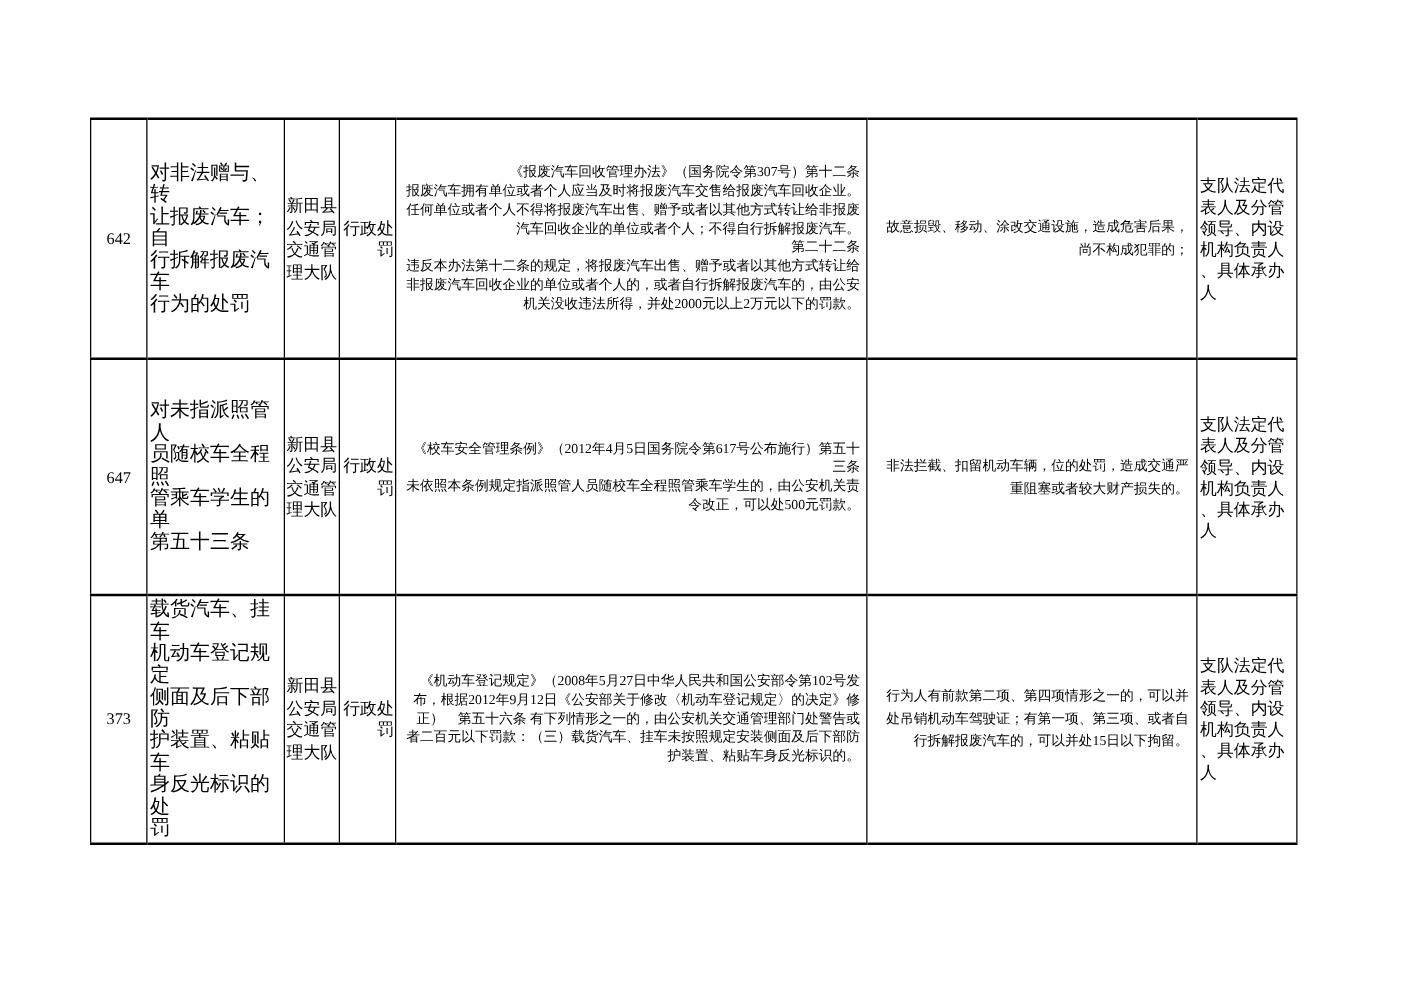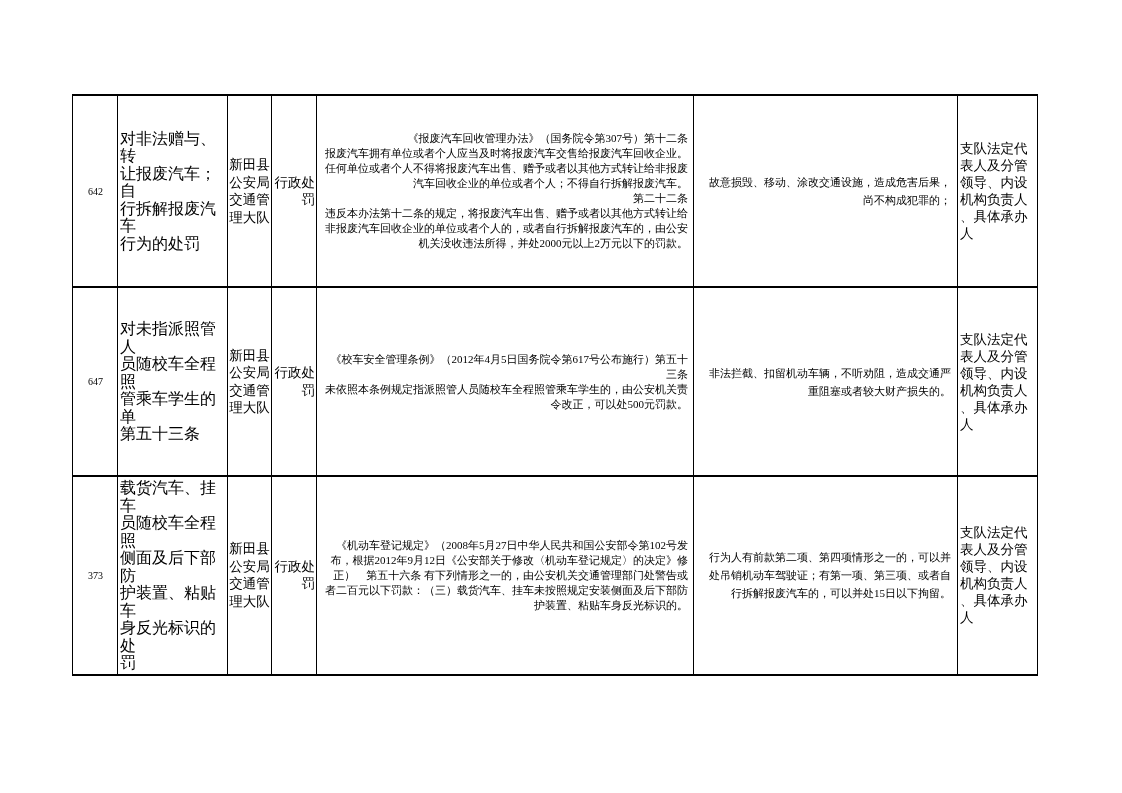--- a/index.html
+++ b/index.html
@@ -29,23 +29,23 @@
     border-top: 2px solid #000000;
     border-bottom: 2px solid #000000;
     vertical-align: middle;
     overflow: hidden;
   }
   tr.row-1 { height: 192px; }
   tr.row-2 { height: 189px; }
   tr.row-3 { height: 186px; }
 
   td.c-id {
-    text-align: right;
-    font-size: 10px;
-    padding: 14px;
+    text-align: center;
+    font-size: 13px;
+    padding: 2px;
   }
   td.c-item {
     text-align: left;
     font-size: 16px;
     line-height: 17.5px;
     white-space: pre-line;
     padding: 2px;
     margin-left: 12px;
   }
   td.c-agency {
@@ -129,32 +129,32 @@
 管乘车学生的单
 第五十三条</td>
         <td class="c-agency">新田县
 公安局
 交通管
 理大队</td>
         <td class="c-type">行政处
 罚</td>
         <td class="c-basis">《校车安全管理条例》（2012年4月5日国务院令第617号公布施行）第五十三条
 未依照本条例规定指派照管人员随校车全程照管乘车学生的，由公安机关责令改正，可以处500元罚款。</td>
-        <td class="c-circ">非法拦截、扣留机动车辆，不听劝阻，造成交通严重阻塞或者较大财产损失的。</td>
+        <td class="c-circ">非法拦截、扣留机动车辆，位的处罚，造成交通严重阻塞或者较大财产损失的。</td>
         <td class="c-resp">支队法定代
 表人及分管
 领导、内设
 机构负责人
 、具体承办
 人</td>
       </tr>
       <tr class="row-3">
         <td class="c-id">373</td>
         <td class="c-item">载货汽车、挂车
-员随校车全程照
+机动车登记规定
 侧面及后下部防
 护装置、粘贴车
 身反光标识的处
 罚</td>
         <td class="c-agency">新田县
 公安局
 交通管
 理大队</td>
         <td class="c-type">行政处
 罚</td>

